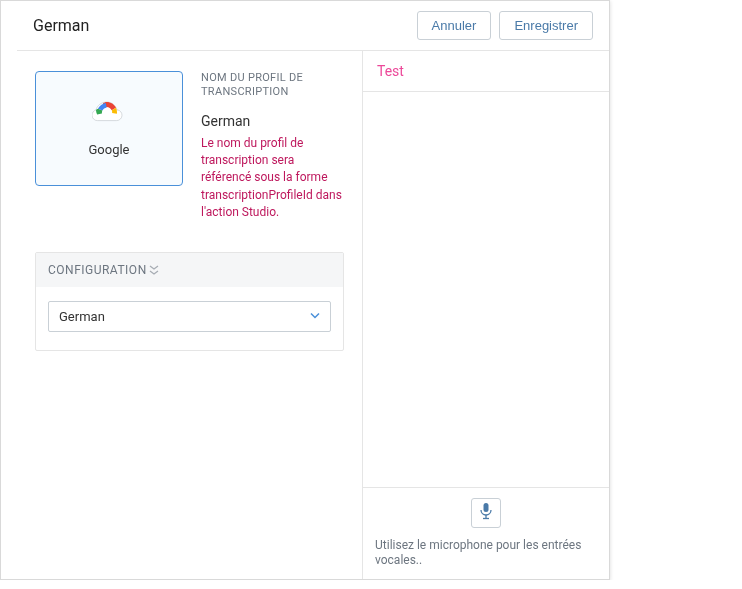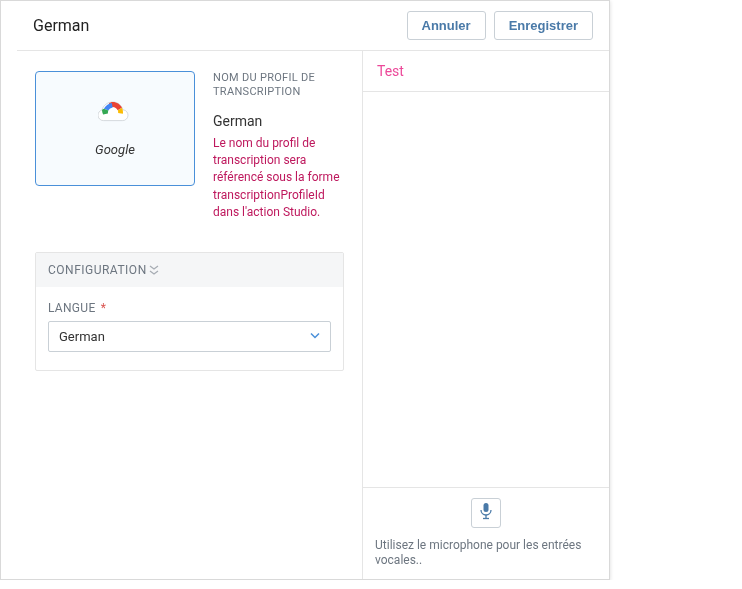--- a/index.html
+++ b/index.html
@@ -30,21 +30,20 @@
   }
   .header-actions { display: flex; gap: 8px; }
   .btn {
     background: #fff;
     border: 1px solid #c9d0d6;
     color: #4a7aa8;
     font-size: 13px;
     padding: 6px 14px;
     border-radius: 3px;
     cursor: pointer;
-    font-weight: bold;
   }
   .body {
     flex: 1;
     display: flex;
     min-height: 0;
   }
   .left-col {
     width: 345px;
     padding: 20px 18px 18px 18px;
     overflow: auto;
@@ -91,32 +90,31 @@
     font-size: 12px;
     color: #6d7680;
     line-height: 1.3;
   }
   .profile-row {
     display: flex;
     gap: 18px;
     align-items: flex-start;
   }
   .provider-card {
-    width: 160px;
+    width: 148px;
     height: 115px;
     border: 1px solid #4a90d9;
     border-radius: 4px;
     background: #f7fbfe;
     display: flex;
     flex-direction: column;
     align-items: center;
     justify-content: center;
     gap: 10px;
     cursor: pointer;
-    font-style: italic;
   }
   .provider-label {
     font-size: 13px;
     color: #333;
   }
   .profile-meta { flex: 1; }
   .meta-label {
     font-size: 11px;
     letter-spacing: 0.3px;
     color: #6d7680;
@@ -230,23 +228,20 @@
         <div class="section-header">
           <span>CONFIGURATION</span>
           <span class="chevrons">
             <svg width="14" height="14" viewBox="0 0 14 14">
               <path d="M3 3 L7 6 L11 3" stroke="#a6acb3" stroke-width="1.2" fill="none"></path>
               <path d="M3 8 L7 11 L11 8" stroke="#a6acb3" stroke-width="1.2" fill="none"></path>
             </svg>
           </span>
         </div>
         <div class="section-body">
-          <div class="field-label">
-            <span>LANGUE</span><span class="req"> *</span>
-          </div>
           <div class="select-wrap">
             <div class="select-input">German</div>
             <span class="select-caret">
               <svg width="12" height="12" viewBox="0 0 12 12">
                 <path d="M2 4 L6 8 L10 4" stroke="#4a90d9" stroke-width="1.5" fill="none"></path>
               </svg>
             </span>
           </div>
         </div>
       </div>

